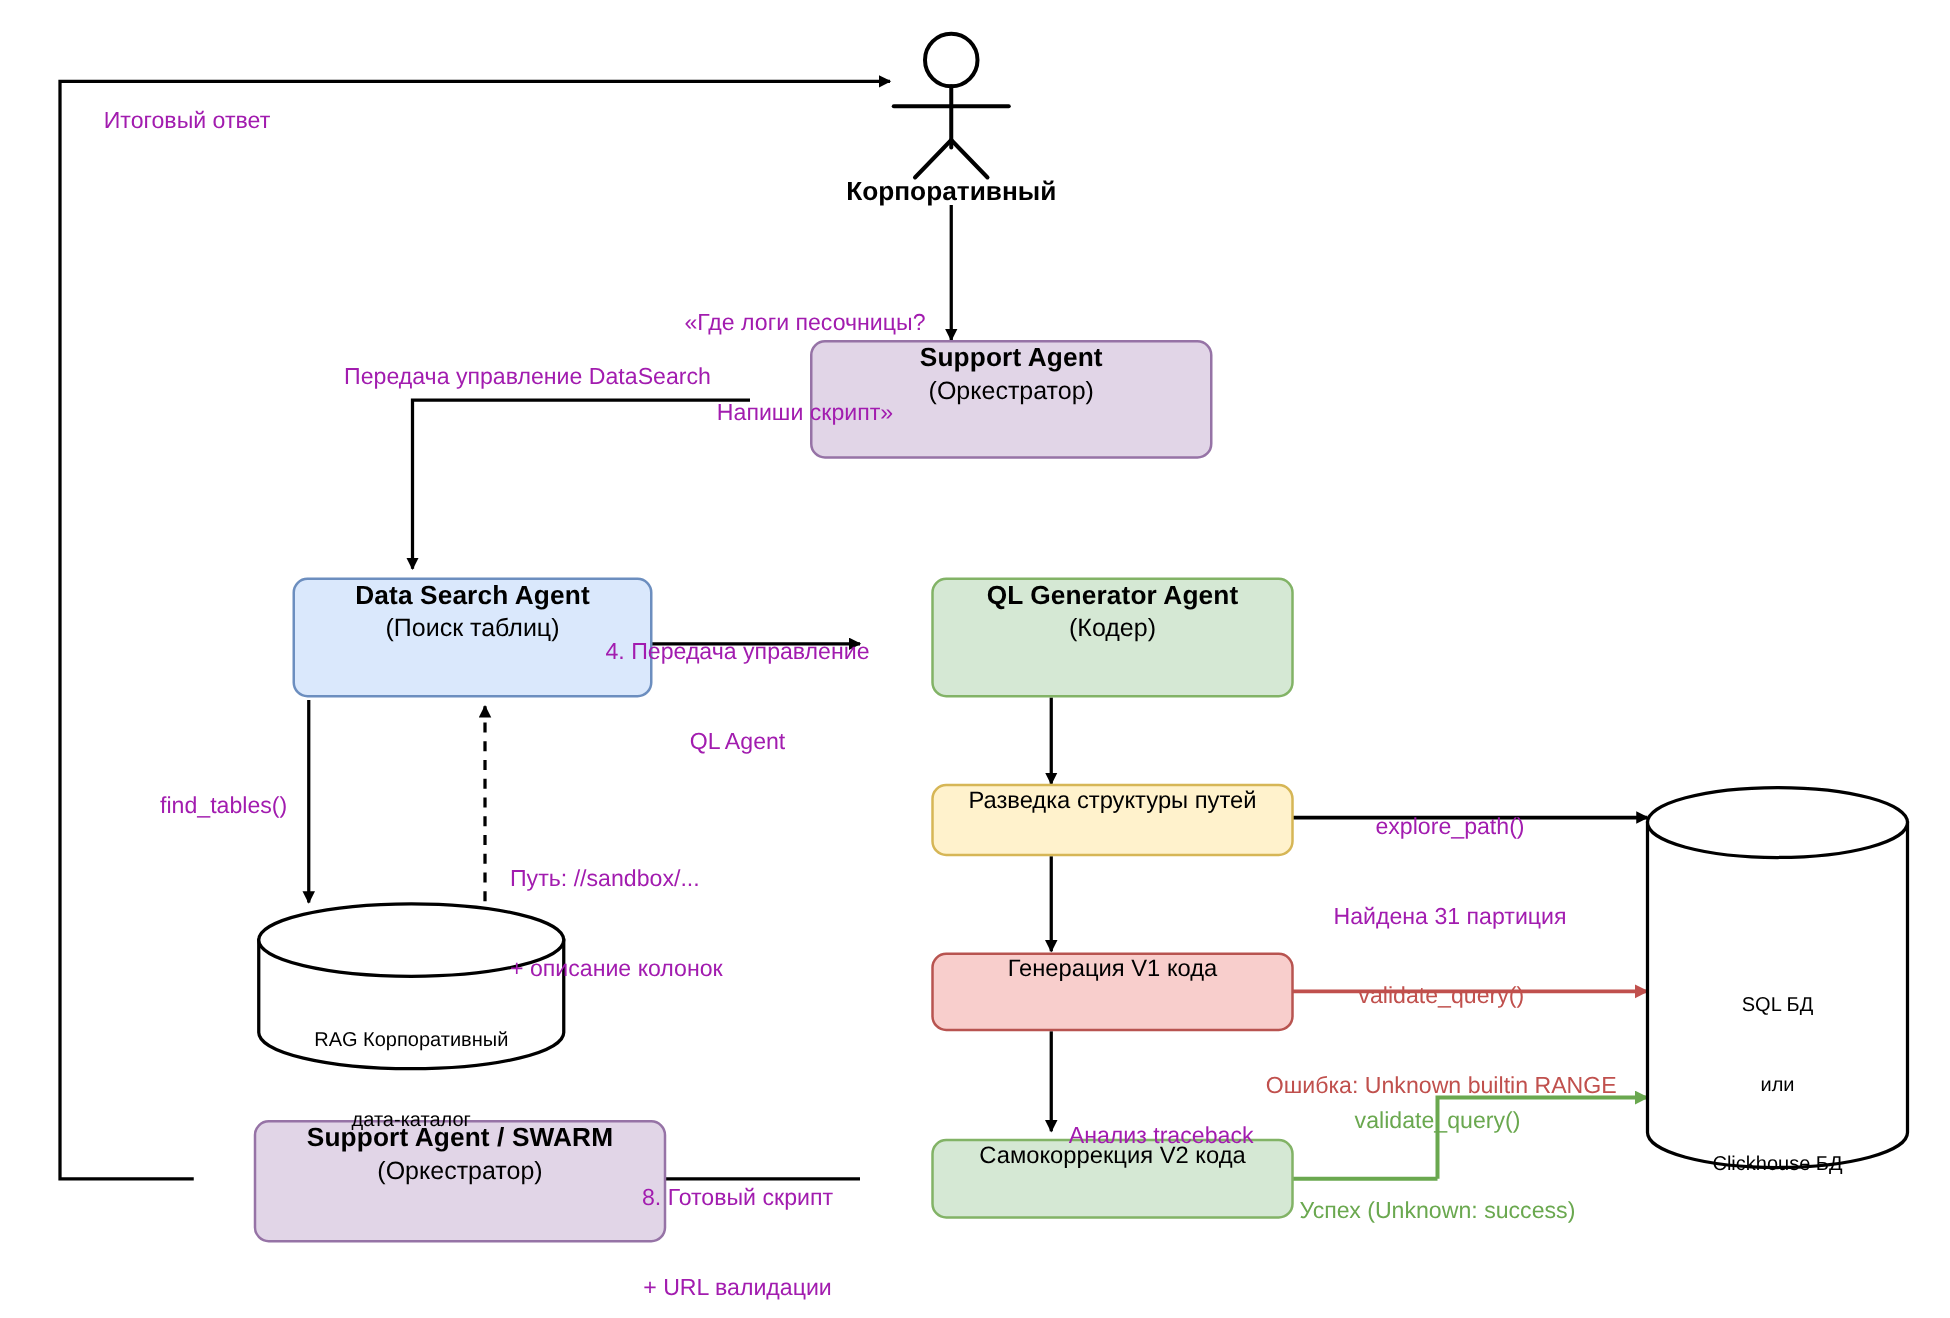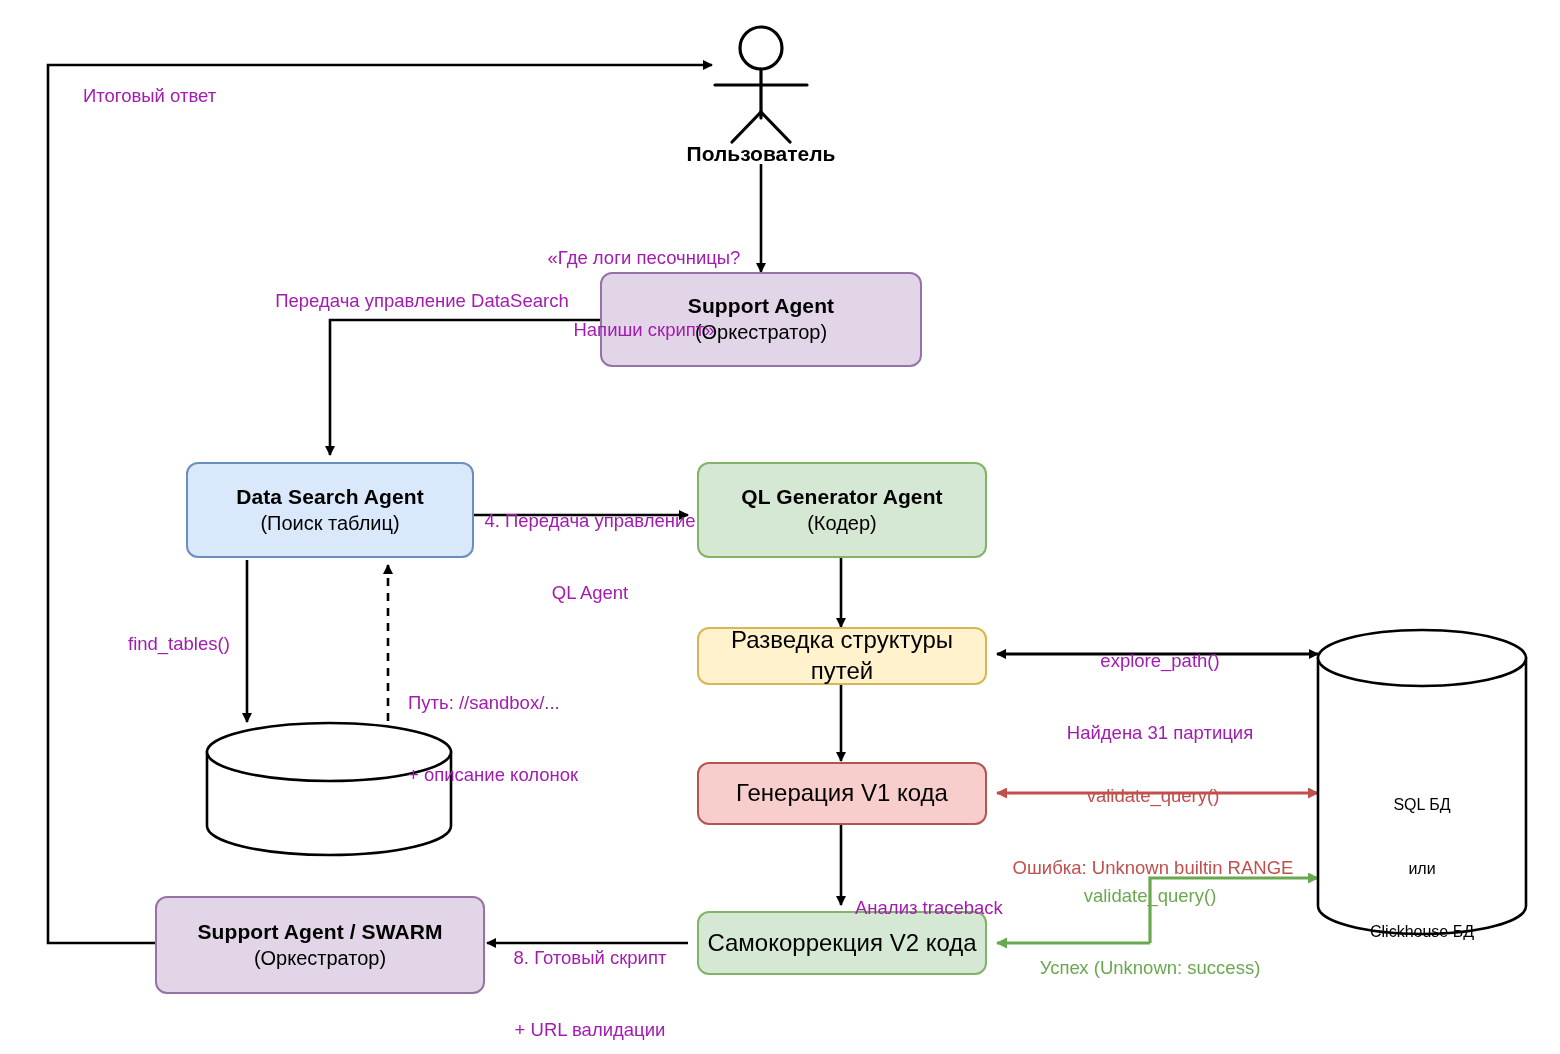--- a/index.html
+++ b/index.html
@@ -26,39 +26,40 @@
     width: 1560px;
     height: 1054px;
     pointer-events: none;
   }
   .node {
     position: absolute;
     box-sizing: border-box;
     display: flex;
     flex-direction: column;
     align-items: center;
-    justify-content: center;
+    justify-content: flex-start;
     text-align: center;
     border-radius: 12px;
     border-width: 2px;
     border-style: solid;
     line-height: 1.28;
+    margin-left: 48px;
   }
   .node .ttl {
     font-weight: bold;
     font-size: 21px;
     letter-spacing: 0.1px;
   }
   .node .sub {
     font-weight: normal;
     font-size: 20px;
   }
   .node .single {
     font-weight: normal;
-    font-size: 24px;
+    font-size: 19px;
   }
   .edge-label {
     position: absolute;
     font-size: 18.5px;
     line-height: 1.3;
     text-align: center;
     white-space: pre;
     color: #a21caf;
   }
   .edge-label.red { color: #c0504d; }
@@ -143,21 +144,21 @@
       <path d="M207,752 L207,826 A122,29 0 0 0 451,826 L451,752 Z"></path>
       <ellipse cx="329" cy="752" rx="122" ry="29"></ellipse>
     </g>
 
     <g stroke="#000000" stroke-width="2.6" fill="#ffffff">
       <path d="M1318,658 L1318,906 A104,28 0 0 0 1526,906 L1526,658 Z"></path>
       <ellipse cx="1422" cy="658" rx="104" ry="28"></ellipse>
     </g>
   </svg>
 
-  <div class="actor-label" style="left:636px; top:142px; width:250px;">Пользователь</div>
+  <div class="actor-label" style="left:636px; top:142px; width:250px;">Корпоративный</div>
 
   <div class="node" style="left:600px; top:272px; width:322px; height:95px; background:#e1d5e7; border-color:#9673a6;">
     <div class="ttl">Support Agent</div>
     <div class="sub">(Оркестратор)</div>
   </div>
 
   <div class="node" style="left:697px; top:462px; width:290px; height:96px; background:#d5e8d4; border-color:#82b366;">
     <div class="ttl">QL Generator Agent</div>
     <div class="sub">(Кодер)</div>
   </div>
@@ -177,20 +178,24 @@
 
   <div class="node" style="left:697px; top:911px; width:290px; height:64px; background:#d5e8d4; border-color:#82b366;">
     <div class="single">Самокоррекция V2 кода</div>
   </div>
 
   <div class="node" style="left:155px; top:896px; width:330px; height:98px; background:#e1d5e7; border-color:#9673a6;">
     <div class="ttl">Support Agent / SWARM</div>
     <div class="sub">(Оркестратор)</div>
   </div>
 
+  <div class="db-label" style="left:207px; top:780px; width:244px;">
+    <div>RAG Корпоративный</div>
+    <div>дата-каталог</div>
+  </div>
 
   <div class="db-label" style="left:1318px; top:752px; width:208px;">
     <div>SQL БД</div>
     <div>или</div>
     <div>Clickhouse БД</div>
   </div>
 
   <div class="edge-label left" style="left:83px; top:84px; width:260px;">Итоговый ответ</div>
 
   <div class="edge-label" style="left:528px; top:198px; width:232px;">

